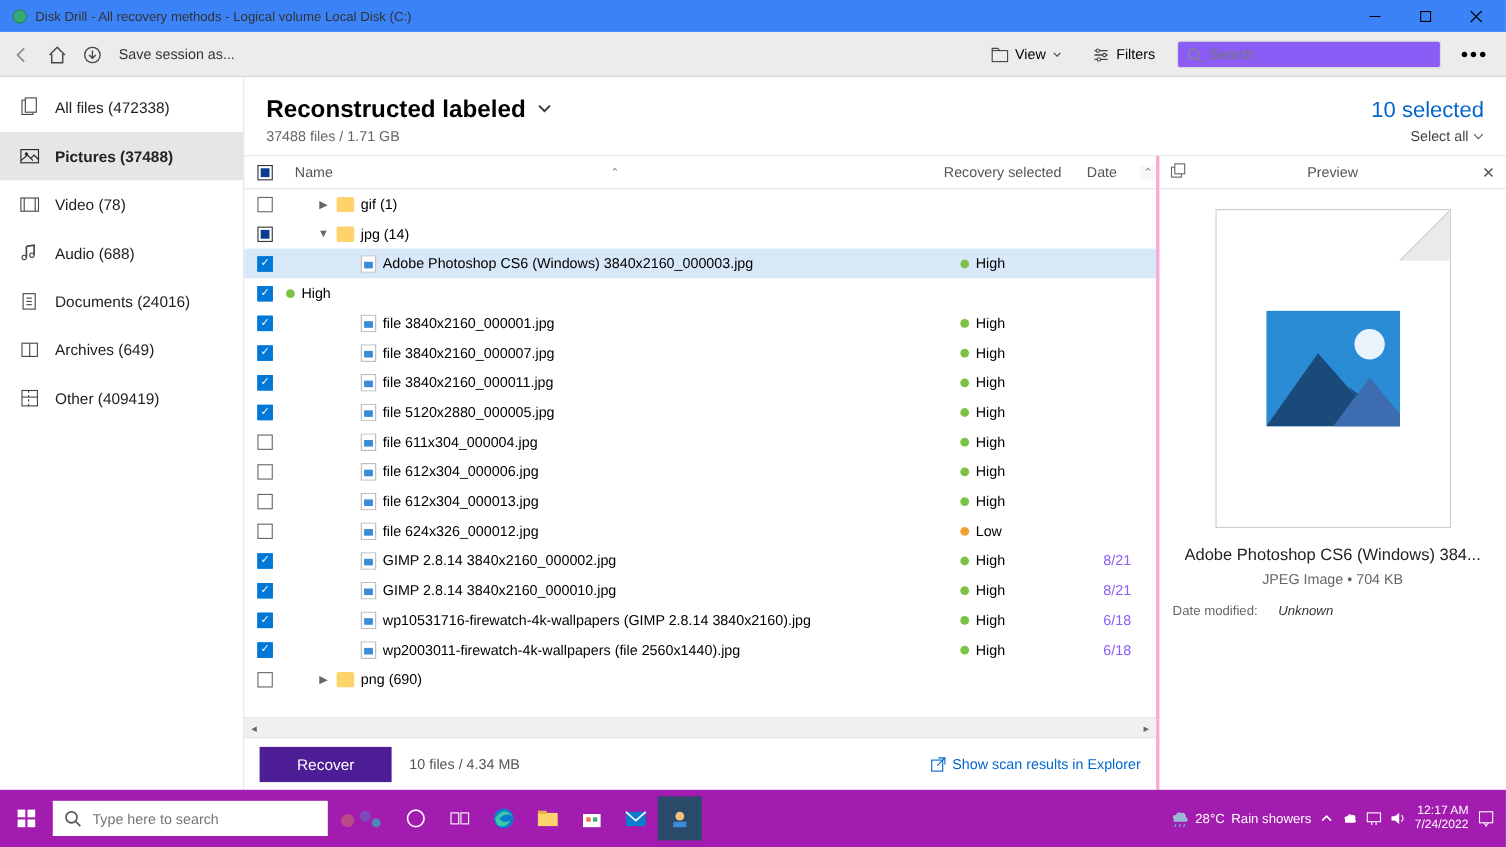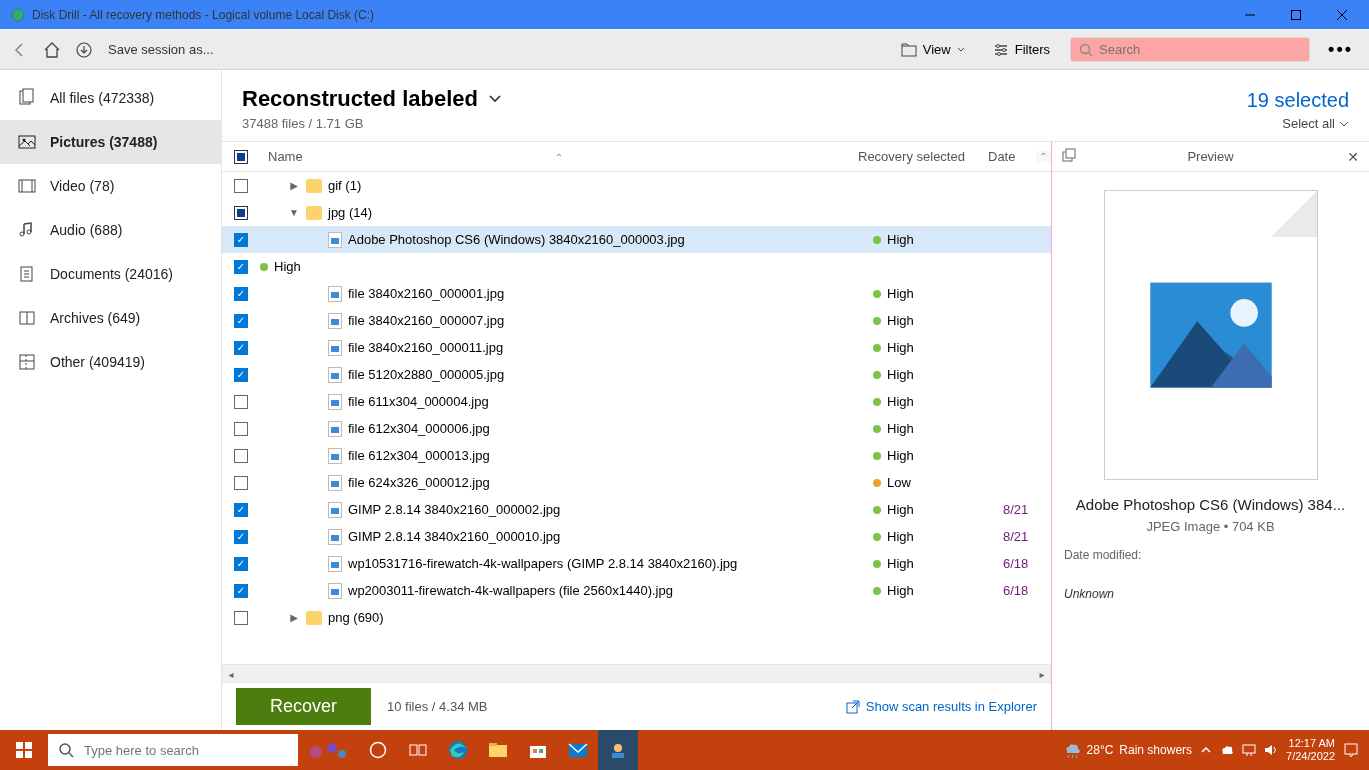--- a/index.html
+++ b/index.html
@@ -11,21 +11,21 @@
 .titlebar .title { flex: 0 0 auto; font-size: 12px; color: #333; }
 .titlebar .spacer { flex: 1; }
 .titlebar .winbtn { width: 46px; height: 30px; display: flex; align-items: center; justify-content: center; color: #000; }
 
 
 .toolbar { height: 40px; background: #ececec; display: flex; align-items: center; padding: 0 10px; gap: 12px; border-bottom: 1px solid #d6d6d6; }
 .toolbar .tool-icon { width: 20px; height: 20px; color: #555; display:flex; align-items:center; justify-content:center; }
 .toolbar .save-label { color: #333; font-size: 13px; margin-left: 2px; }
 .toolbar .flex-spacer { flex: 1; }
 .toolbar .tool-group { display: flex; align-items: center; gap: 6px; padding: 0 8px; }
-.toolbar .searchbox { display: flex; align-items: center; background: #fca5a5; border: 1px solid #d8d8d8; border-radius: 3px; padding: 4px 8px; width: 240px; gap: 6px; color: #888; }
+.toolbar .searchbox { display: flex; align-items: center; background: #8b5cf6; border: 1px solid #d8d8d8; border-radius: 3px; padding: 4px 8px; width: 240px; gap: 6px; color: #888; }
 .toolbar .searchbox input { border: none; background: transparent; outline: none; flex: 1; font-size: 13px; }
 .toolbar .more { font-size: 18px; font-weight: bold; letter-spacing: 2px; padding: 0 6px; }
 
 
 .main { flex: 1; display: flex; min-height: 0; }
 
 
 .sidebar { width: 222px; background: #fff; border-right: 1px solid #e5e5e5; padding-top: 6px; }
 .sidebar-item { display: flex; align-items: center; gap: 14px; padding: 0 18px; height: 44px; font-size: 14px; color: #222; }
 .sidebar-item .sb-icon { width: 18px; height: 18px; display:flex; align-items:center; justify-content:center; }
@@ -50,21 +50,21 @@
 .thead .col-rec { width: 130px; }
 .thead .col-date { width: 48px; }
 .thead .scroll-spacer { width: 15px; background: #f7f7f7; display:flex; align-items:center; justify-content:center; color:#888; font-size:10px; }
 
 .tbody { flex: 1; overflow: hidden; position: relative; }
 .row { display: flex; align-items: center; height: 27px; font-size: 13px; }
 .row.selected { background: #d7e8f9; }
 .row .col-check { width: 38px; display:flex; justify-content:center; align-items:center; }
 .row .col-name { flex: 1; display: flex; align-items: center; gap: 6px; min-width:0; overflow:hidden; white-space:nowrap; }
 .row .col-rec { width: 130px; display:flex; align-items:center; gap:6px; }
-.row .col-date { width: 48px; color: #701a75; white-space:nowrap; overflow:hidden; }
+.row .col-date { width: 48px; color: #8b5cf6; white-space:nowrap; overflow:hidden; }
 
 .check { width: 14px; height: 14px; border: 1px solid #666; display: inline-flex; align-items:center; justify-content:center; background:#fff; }
 .check.checked { background: #0078d7; border-color:#0078d7; color: #fff; }
 .check.mixed { background: #fff; border: 1px solid #333; }
 .check.mixed::after { content: ""; width:8px; height:8px; background:#0a3d91; display:block; }
 .check.checked::after { content: "✓"; font-size: 10px; line-height: 1; color:#fff; }
 
 .tree-indent { display:inline-block; }
 .arrow { color: #666; font-size: 10px; width: 12px; text-align: center; }
 .folder-icon { width: 16px; height: 14px; background: #ffd36b; border-radius: 2px; flex:0 0 auto; }
@@ -72,45 +72,45 @@
 .file-icon::after { content:""; position:absolute; left:2px; right:2px; top:5px; height:6px; background:#3a8bd8; }
 .dot { width: 8px; height: 8px; border-radius: 50%; }
 .dot.high { background: #7cc244; }
 .dot.low { background: #f0a030; }
 
 .hscroll { height: 18px; background: #f0f0f0; position: relative; border-top:1px solid #e5e5e5; }
 .hscroll .larrow, .hscroll .rarrow { position:absolute; top:0; width:18px; height:18px; display:flex;align-items:center;justify-content:center; color:#666; font-size:10px; }
 .hscroll .larrow { left:0; } .hscroll .rarrow { right:0; }
 
 
-.preview { width: 318px; border-left: 1px solid #f9a8d4; display:flex; flex-direction:column;justify-content:center; }
+.preview { width: 318px; border-left: 3px solid #f9a8d4; display:flex; flex-direction:column;justify-content:center; }
 .preview-head { height: 30px; border-bottom:1px solid #e5e5e5; display:flex; align-items:center; padding: 0 10px; color:#555; position: relative; }
 .preview-head .pop-icon { width:16px; height:16px; }
 .preview-head .ph-title { position:absolute; left:50%; transform: translateX(-50%); font-size:13px; }
 .preview-head .close { margin-left:auto; font-size:14px; }
 .preview-body { flex:1; display:flex; flex-direction:column; align-items:center; padding: 18px 12px; overflow:hidden; }
 .preview-img { width: 214px; height: 290px; background:#fff; border:1px solid #ccc; position:relative; display:flex; align-items:center; justify-content:center; }
 .preview-img .fold { position:absolute; top:0; right:0; width:46px; height:46px; background:linear-gradient(135deg, transparent 50%, #ccc 50%, #eaeaea 52%); }
 .preview-img svg { width: 138px; height: 138px; }
 .preview-name { font-size: 15px; margin-top: 16px; color:#222; max-width: 100%; white-space:nowrap; overflow:hidden; text-overflow:ellipsis; }
 .preview-typesize { color:#666; font-size: 13px; margin-top: 6px; }
 .preview-meta { width:100%; font-size:12px; color:#555; margin-top:14px; }
-.preview-meta .meta-row { display:flex; gap:25px; margin-bottom:3px;flex-direction:column; }
+.preview-meta .meta-row { display:flex; gap:12px; margin-bottom:3px; }
 .preview-meta .meta-label { width: 84px; color:#666; }
 .preview-meta .meta-val { flex:1; color:#333; line-height:1.3;font-style:italic; }
 
 
 .footerbar { height: 48px; border-top:1px solid #e5e5e5; display:flex; align-items:center; padding: 0 14px; gap:16px; }
-.footerbar .recover-btn { background:#4d7c0f; color:#fff; border:none; padding: 8px 34px; font-size:18px; }
+.footerbar .recover-btn { background:#4c1d95; color:#fff; border:none; padding: 8px 34px; font-size:14px; }
 .footerbar .recov-stats { color:#555; font-size:13px; }
 .footerbar .flex { flex:1; }
 .footerbar .showlink { color:#0066cc; font-size:13px; display:flex; align-items:center; gap:6px; }
 
 
-.taskbar { height: 40px; background: #c2410c; display:flex; align-items:center; color:#fff; font-size:12px; }
+.taskbar { height: 52px; background: #a21caf; display:flex; align-items:center; color:#fff; font-size:12px; }
 .taskbar .start { width:48px; height:40px; display:flex; align-items:center; justify-content:center; }
 .taskbar .searchbar { background:#fff; height:32px; margin:4px 0; display:flex; align-items:center; padding:0 10px; width:250px; color:#666; gap:10px; }
 .taskbar .searchbar input { border:none; outline:none; flex:1; font-size:13px; }
 .taskbar .tb-icon { width:40px; height:40px; display:flex; align-items:center; justify-content:center; }
 .taskbar .tb-fancy { width:60px; height:40px; display:flex; align-items:center; justify-content:center; }
 .taskbar .tray { margin-left:auto; display:flex; align-items:center; gap:8px; padding-right:10px; }
 .taskbar .weather { display:flex; align-items:center; gap:6px; font-size:12px; }
 .taskbar .clock { text-align:right; line-height:1.2; font-size:11px; }
 .taskbar .tray-icons { display:flex; align-items:center; gap:8px; }
 
@@ -273,21 +273,21 @@
       <div class="ch-left">
         <div class="ch-title">
           <span>Reconstructed labeled</span>
           <svg width="14" height="14">
               <path d="M2 4 L7 9 L12 4" fill="none" stroke="#333" stroke-width="1.7"></path>
             </svg>
         </div>
         <div class="ch-sub">37488 files / 1.71 GB</div>
       </div>
       <div class="ch-right">
-        <div class="sel">19 selected</div>
+        <div class="sel">10 selected</div>
         <div class="selall">
           <span>Select all</span>
           <svg width="10" height="10">
               <path d="M1 3 L5 7 L9 3" fill="none" stroke="#555"></path>
             </svg>
         </div>
       </div>
     </div>
 
     <div class="table-area">

